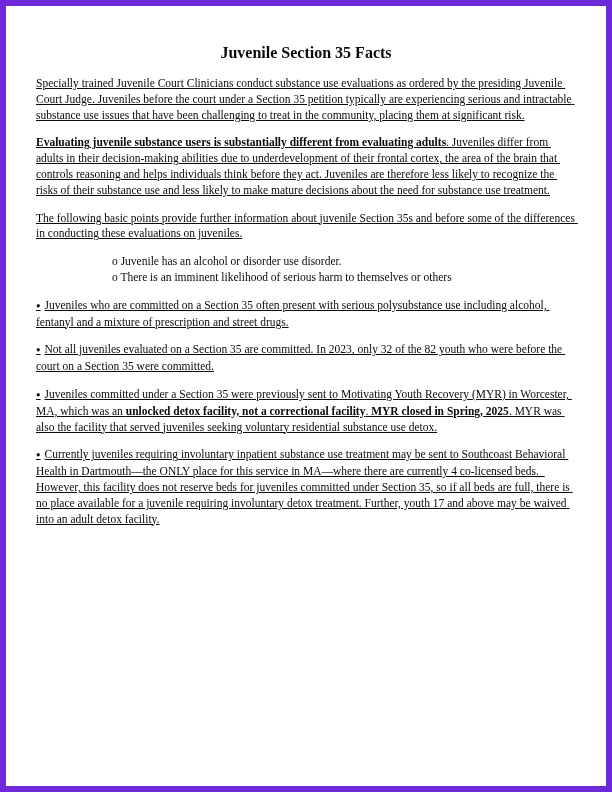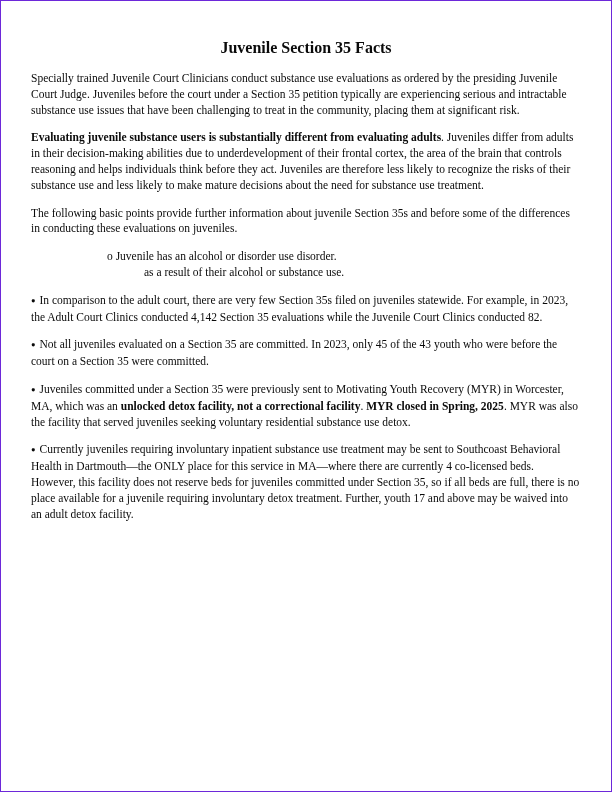--- a/index.html
+++ b/index.html
@@ -6,38 +6,39 @@
     margin: 0;
     padding: 0;
     background: #ffffff;
   }
   .page {
     position: relative;
     width: 612px;
     height: 792px;
     box-sizing: border-box;
     background: #ffffff;
-    border: 1px solid #6d28d9;
+    border: 6px solid #6d28d9;
     padding: 38px 30px 0 30px;
     overflow: hidden;
     font-family: "Liberation Serif", "DejaVu Serif", serif;
     font-size: 11.5px;
     line-height: 15.8px;
     color: #0a0a0a;
   }
   .title {
     font-size: 16px;
     line-height: 18px;
     font-weight: bold;
     text-align: center;
     margin: 0 0 14px 0;
   }
   .para {
     margin: 0 0 12px 0;
     white-space: pre-wrap;
+    text-decoration: underline;
   }
   .b { font-weight: bold; }
   .bullet {
     font-size: 7.5px;
     position: relative;
     top: -1px;
     margin-right: 4px;
   }
   .subblock { margin: 0 0 12px 0; }
   .sub      { padding-left: 76px;  white-space: pre-wrap; }
@@ -53,27 +54,27 @@
 
   <p class="para"><span>Specially trained Juvenile Court Clinicians conduct substance use evaluations as ordered by the presiding Juvenile Court Judge. Juveniles before the court under a Section 35 petition typically are experiencing serious and intractable substance use issues that have been challenging to treat in the community, placing them at significant risk.</span></p>
 
   <p class="para"><span class="b">Evaluating juvenile substance users is substantially different from evaluating adults</span><span>. Juveniles differ from adults in their decision-making abilities due to underdevelopment of their frontal cortex, the area of the brain that controls reasoning and helps individuals think before they act. Juveniles are therefore less likely to recognize the risks of their substance use and less likely to make mature decisions about the need for substance use treatment.</span></p>
 
   <p class="para"><span>The following basic points provide further information about juvenile Section 35s and before some of the differences in conducting these evaluations on juveniles.</span></p>
 
 
   <div class="subblock">
     <div class="sub">o Juvenile has an alcohol or disorder use disorder.</div>
-    <div class="sub-cont">as a result of their alcohol or substance use.</div>
+    <div class="sub">o There is an imminent likelihood of serious harm to themselves or others</div>
   </div>
 
 
+  <p class="para"><span class="bullet">●</span><span>Juveniles who are committed on a Section 35 often present with serious polysubstance use including alcohol, fentanyl and a mixture of prescription and street drugs.</span></p>
 
-  <p class="para"><span class="bullet">●</span><span>In comparison to the adult court, there are very few Section 35s filed on juveniles statewide. For example, in 2023, the Adult Court Clinics conducted 4,142 Section 35 evaluations while the Juvenile Court Clinics conducted 82.</span></p>
 
-  <p class="para"><span class="bullet">●</span><span>Not all juveniles evaluated on a Section 35 are committed. In 2023, only 45 of the 43 youth who were before the court on a Section 35 were committed.</span></p>
+  <p class="para"><span class="bullet">●</span><span>Not all juveniles evaluated on a Section 35 are committed. In 2023, only 32 of the 82 youth who were before the court on a Section 35 were committed.</span></p>
 
   <p class="para"><span class="bullet">●</span><span>Juveniles committed under a Section 35 were previously sent to Motivating Youth Recovery (MYR) in Worcester, MA, which was an </span><span class="b">unlocked detox facility, not a correctional facility</span><span>. </span><span class="b">MYR closed in Spring, 2025</span><span>. MYR was also the facility that served juveniles seeking voluntary residential substance use detox.</span></p>
 
   <p class="para"><span class="bullet">●</span><span>Currently juveniles requiring involuntary inpatient substance use treatment may be sent to Southcoast Behavioral Health in Dartmouth—the ONLY place for this service in MA—where there are currently 4 co-licensed beds.  However, this facility does not reserve beds for juveniles committed under Section 35, so if all beds are full, there is no place available for a juvenile requiring involuntary detox treatment. Further, youth 17 and above may be waived into an adult detox facility.</span></p>
 
 
 </div>
 
 </body></html>

